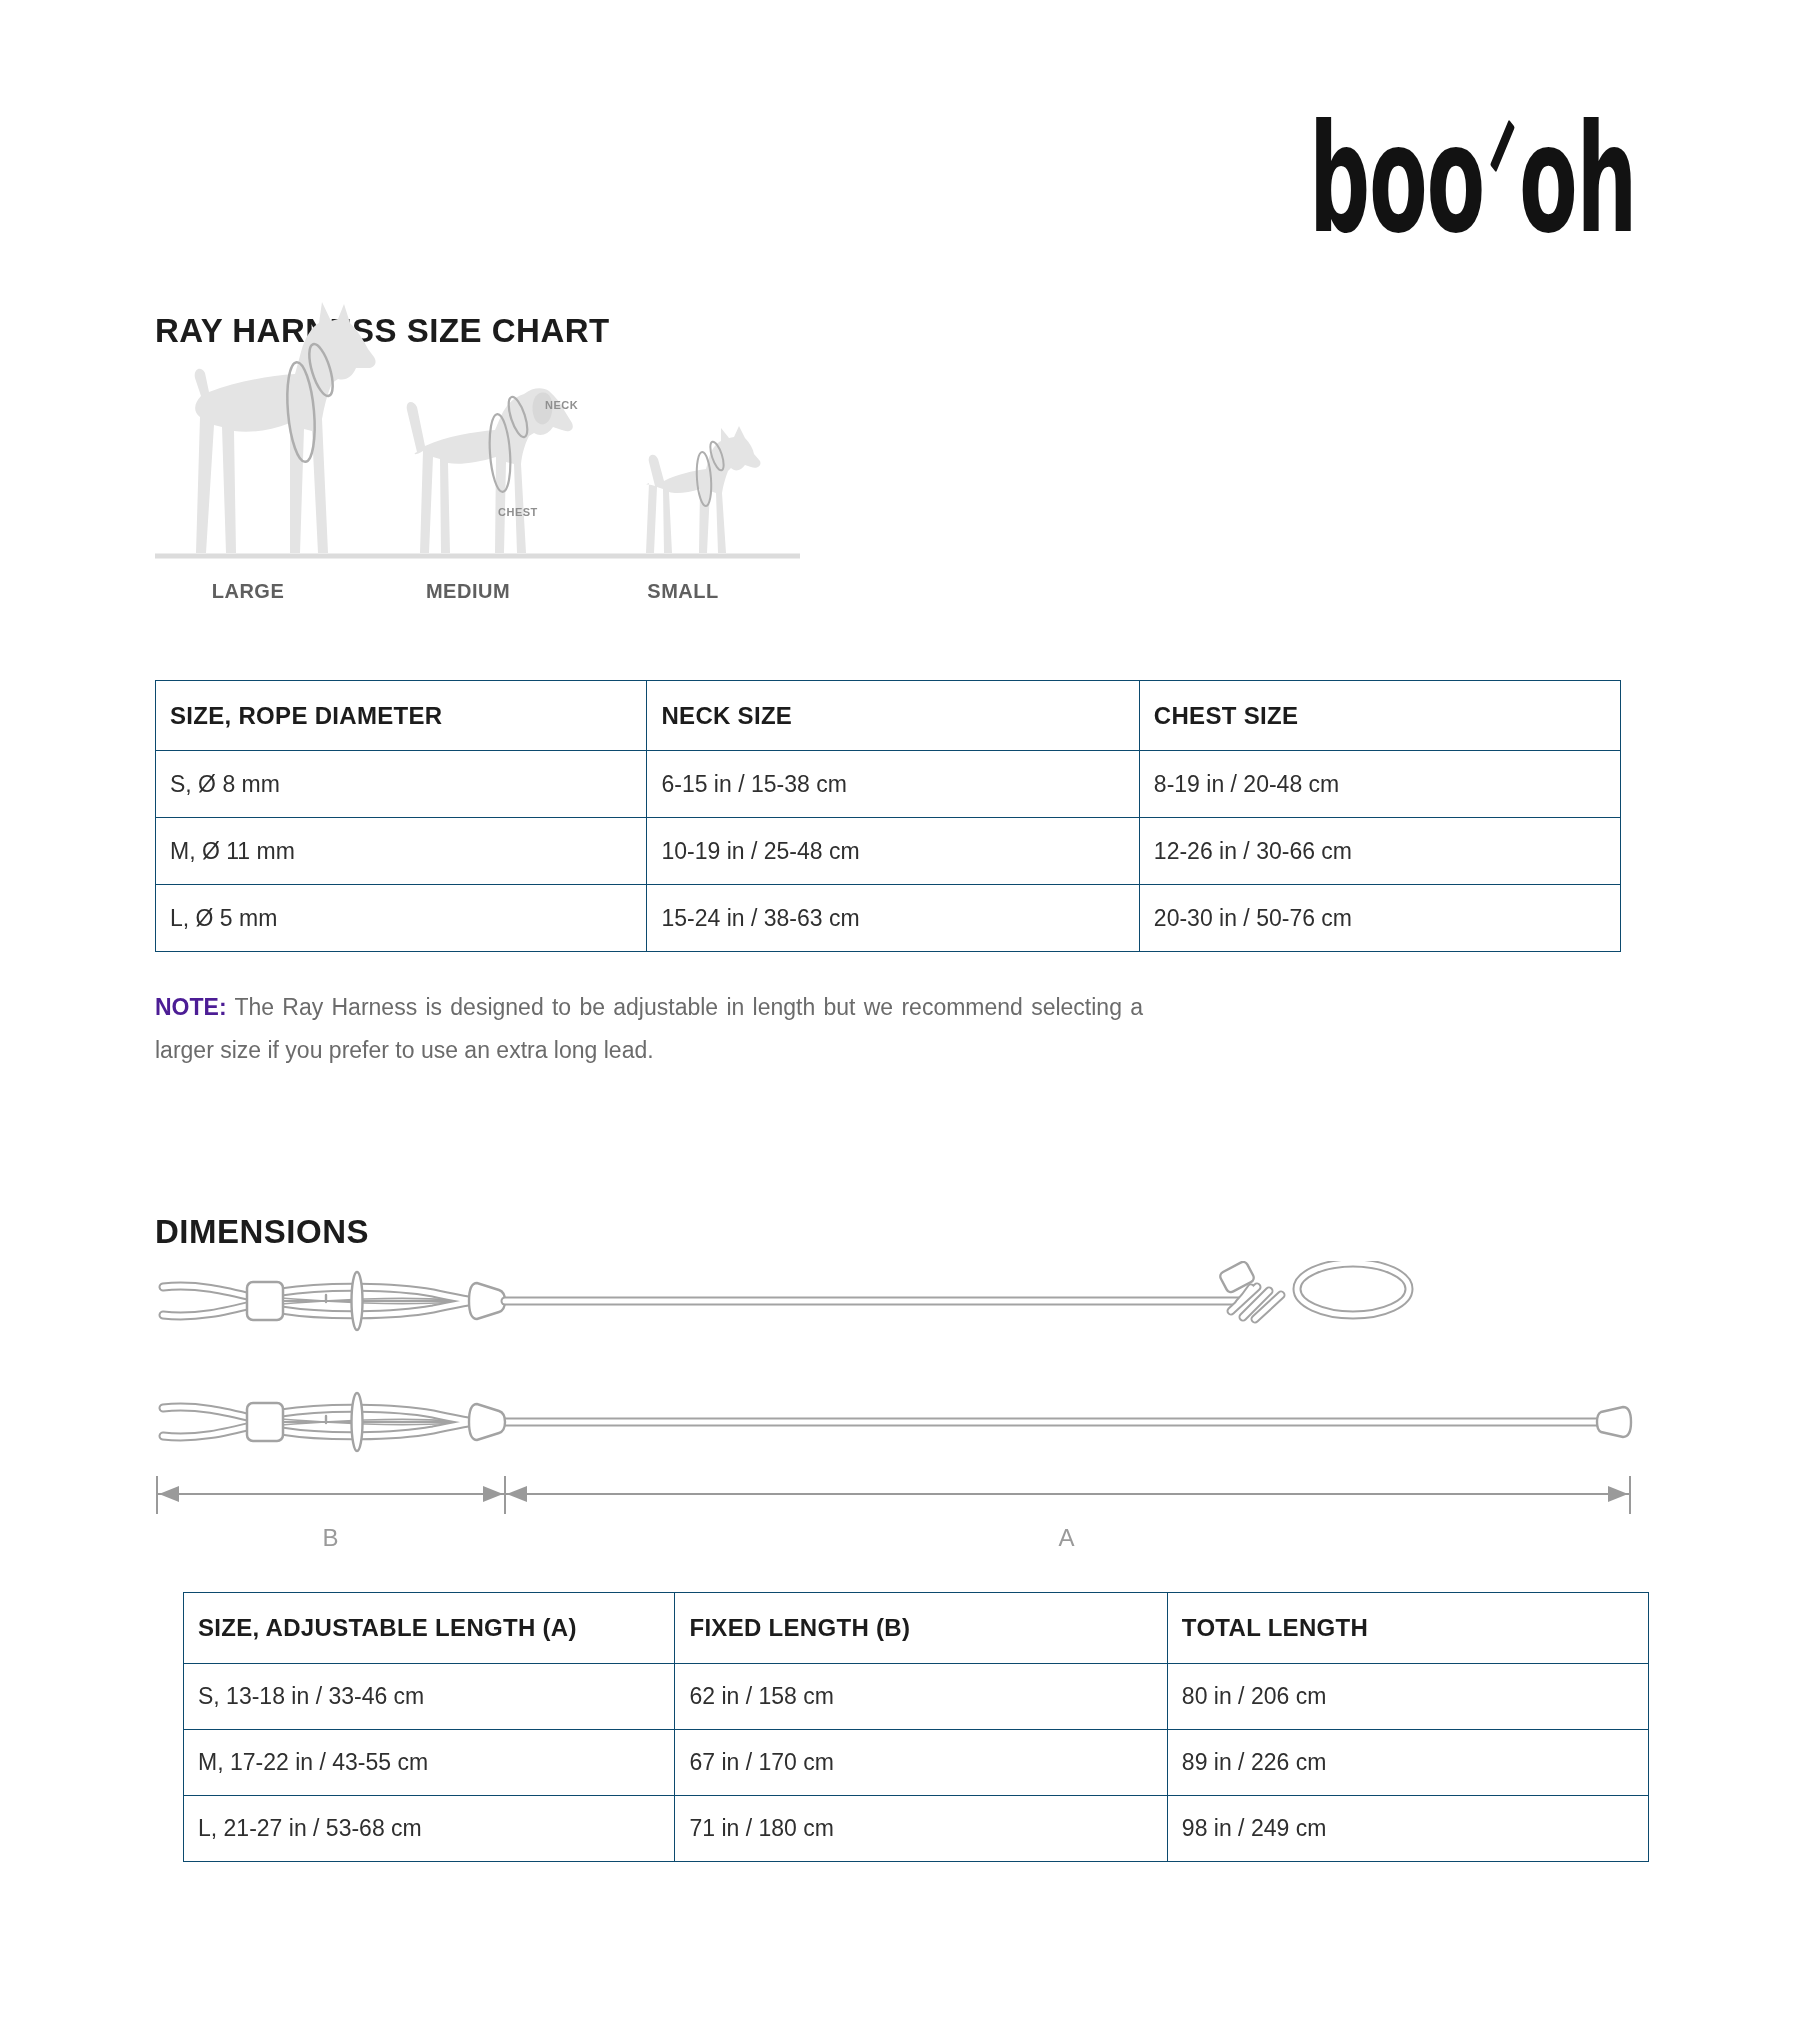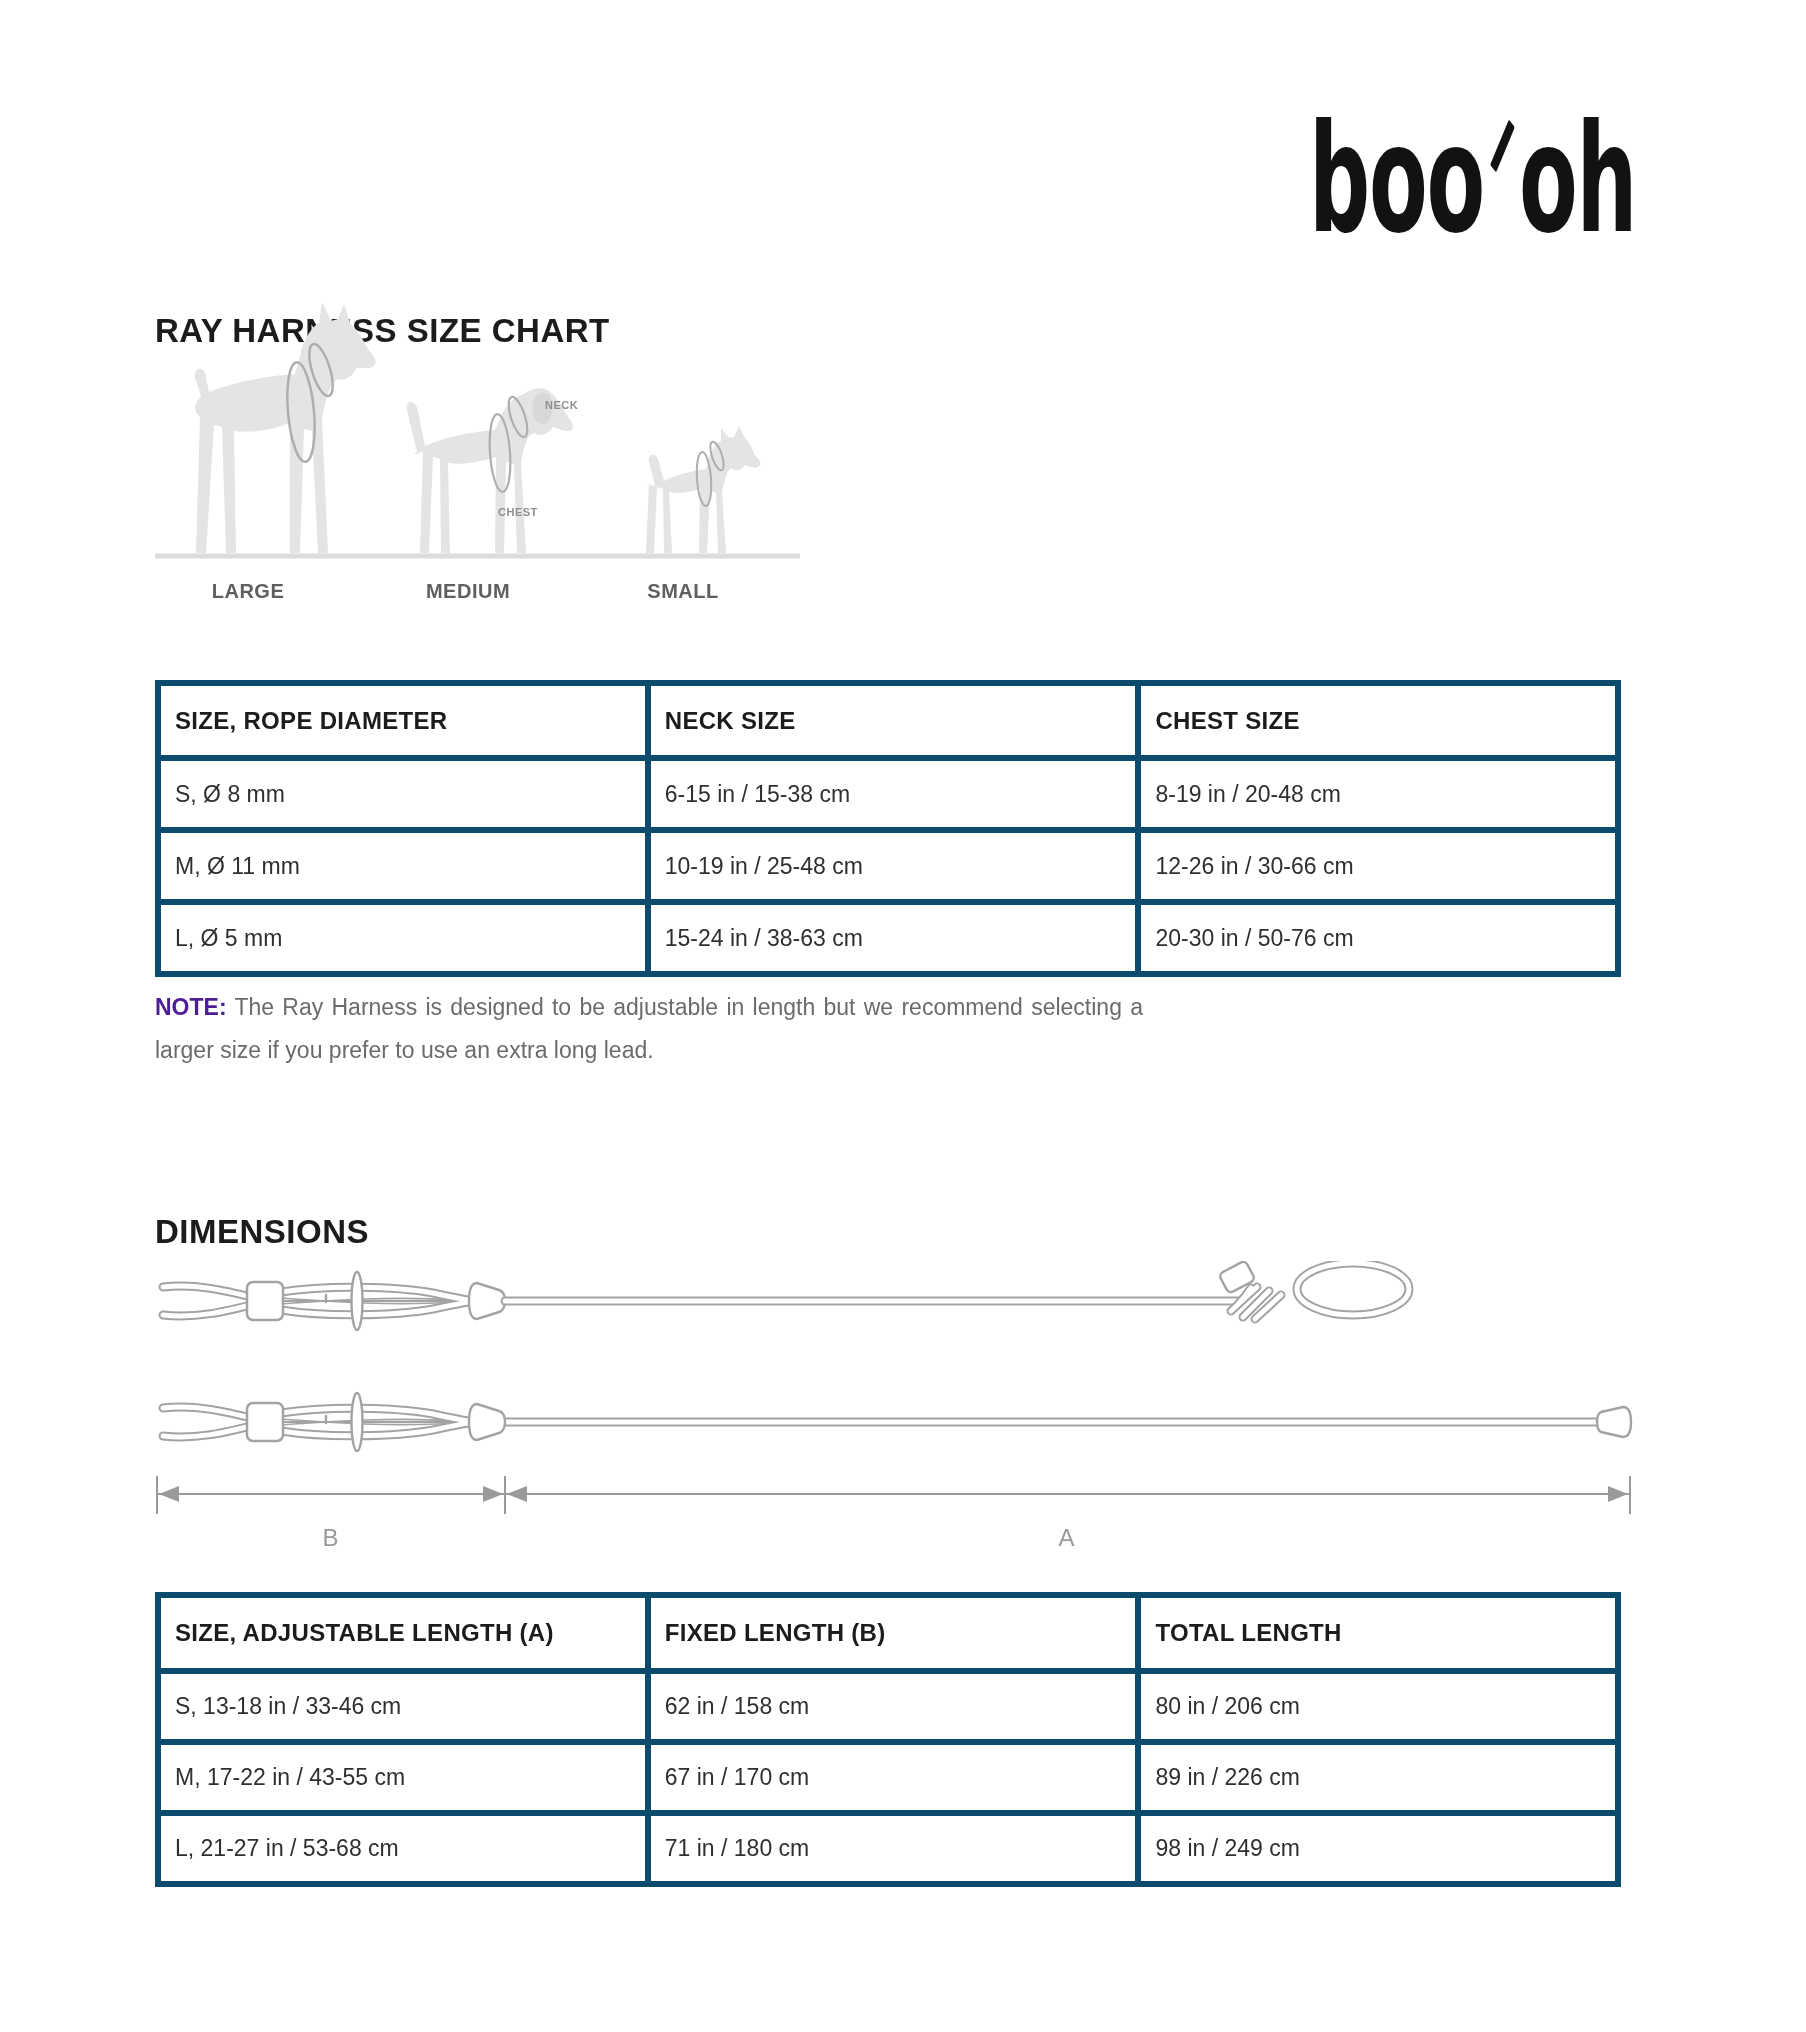--- a/index.html
+++ b/index.html
@@ -33,23 +33,23 @@
     position:absolute;font-size:11px;font-weight:bold;color:#8f8f8f;letter-spacing:0.5px;
   }
   #neck-annotation{left:545px;top:399px;}
   #chest-annotation{left:474px;top:506px;margin-left:24px;}
   
   .spec-table{
     position:absolute;left:155px;width:1466px;border-collapse:collapse;table-layout:fixed;
     font-size:23px;color:#2f2f2f;
   }
   #size-table{top:680px;}
-  #length-table{top:1592px;}
+  #length-table{top:1592px;margin-left:28px;}
   .spec-table th,.spec-table td{
-    border:6px solid #0c4a6e;text-align:left;vertical-align:middle;
+    border:1px solid #0c4a6e;text-align:left;vertical-align:middle;
     padding:0 16px 0 14px;font-weight:normal;
   }
   .spec-table th{
     font-weight:bold;font-size:24px;color:#1c1c1c;height:69px;letter-spacing:0.3px;
   }
   .spec-table td{height:66px;}
   #length-table th{height:70px;}
   #length-table td{height:65px;}
   .col-a{width:33.56%;}
   .col-b{width:33.63%;}

